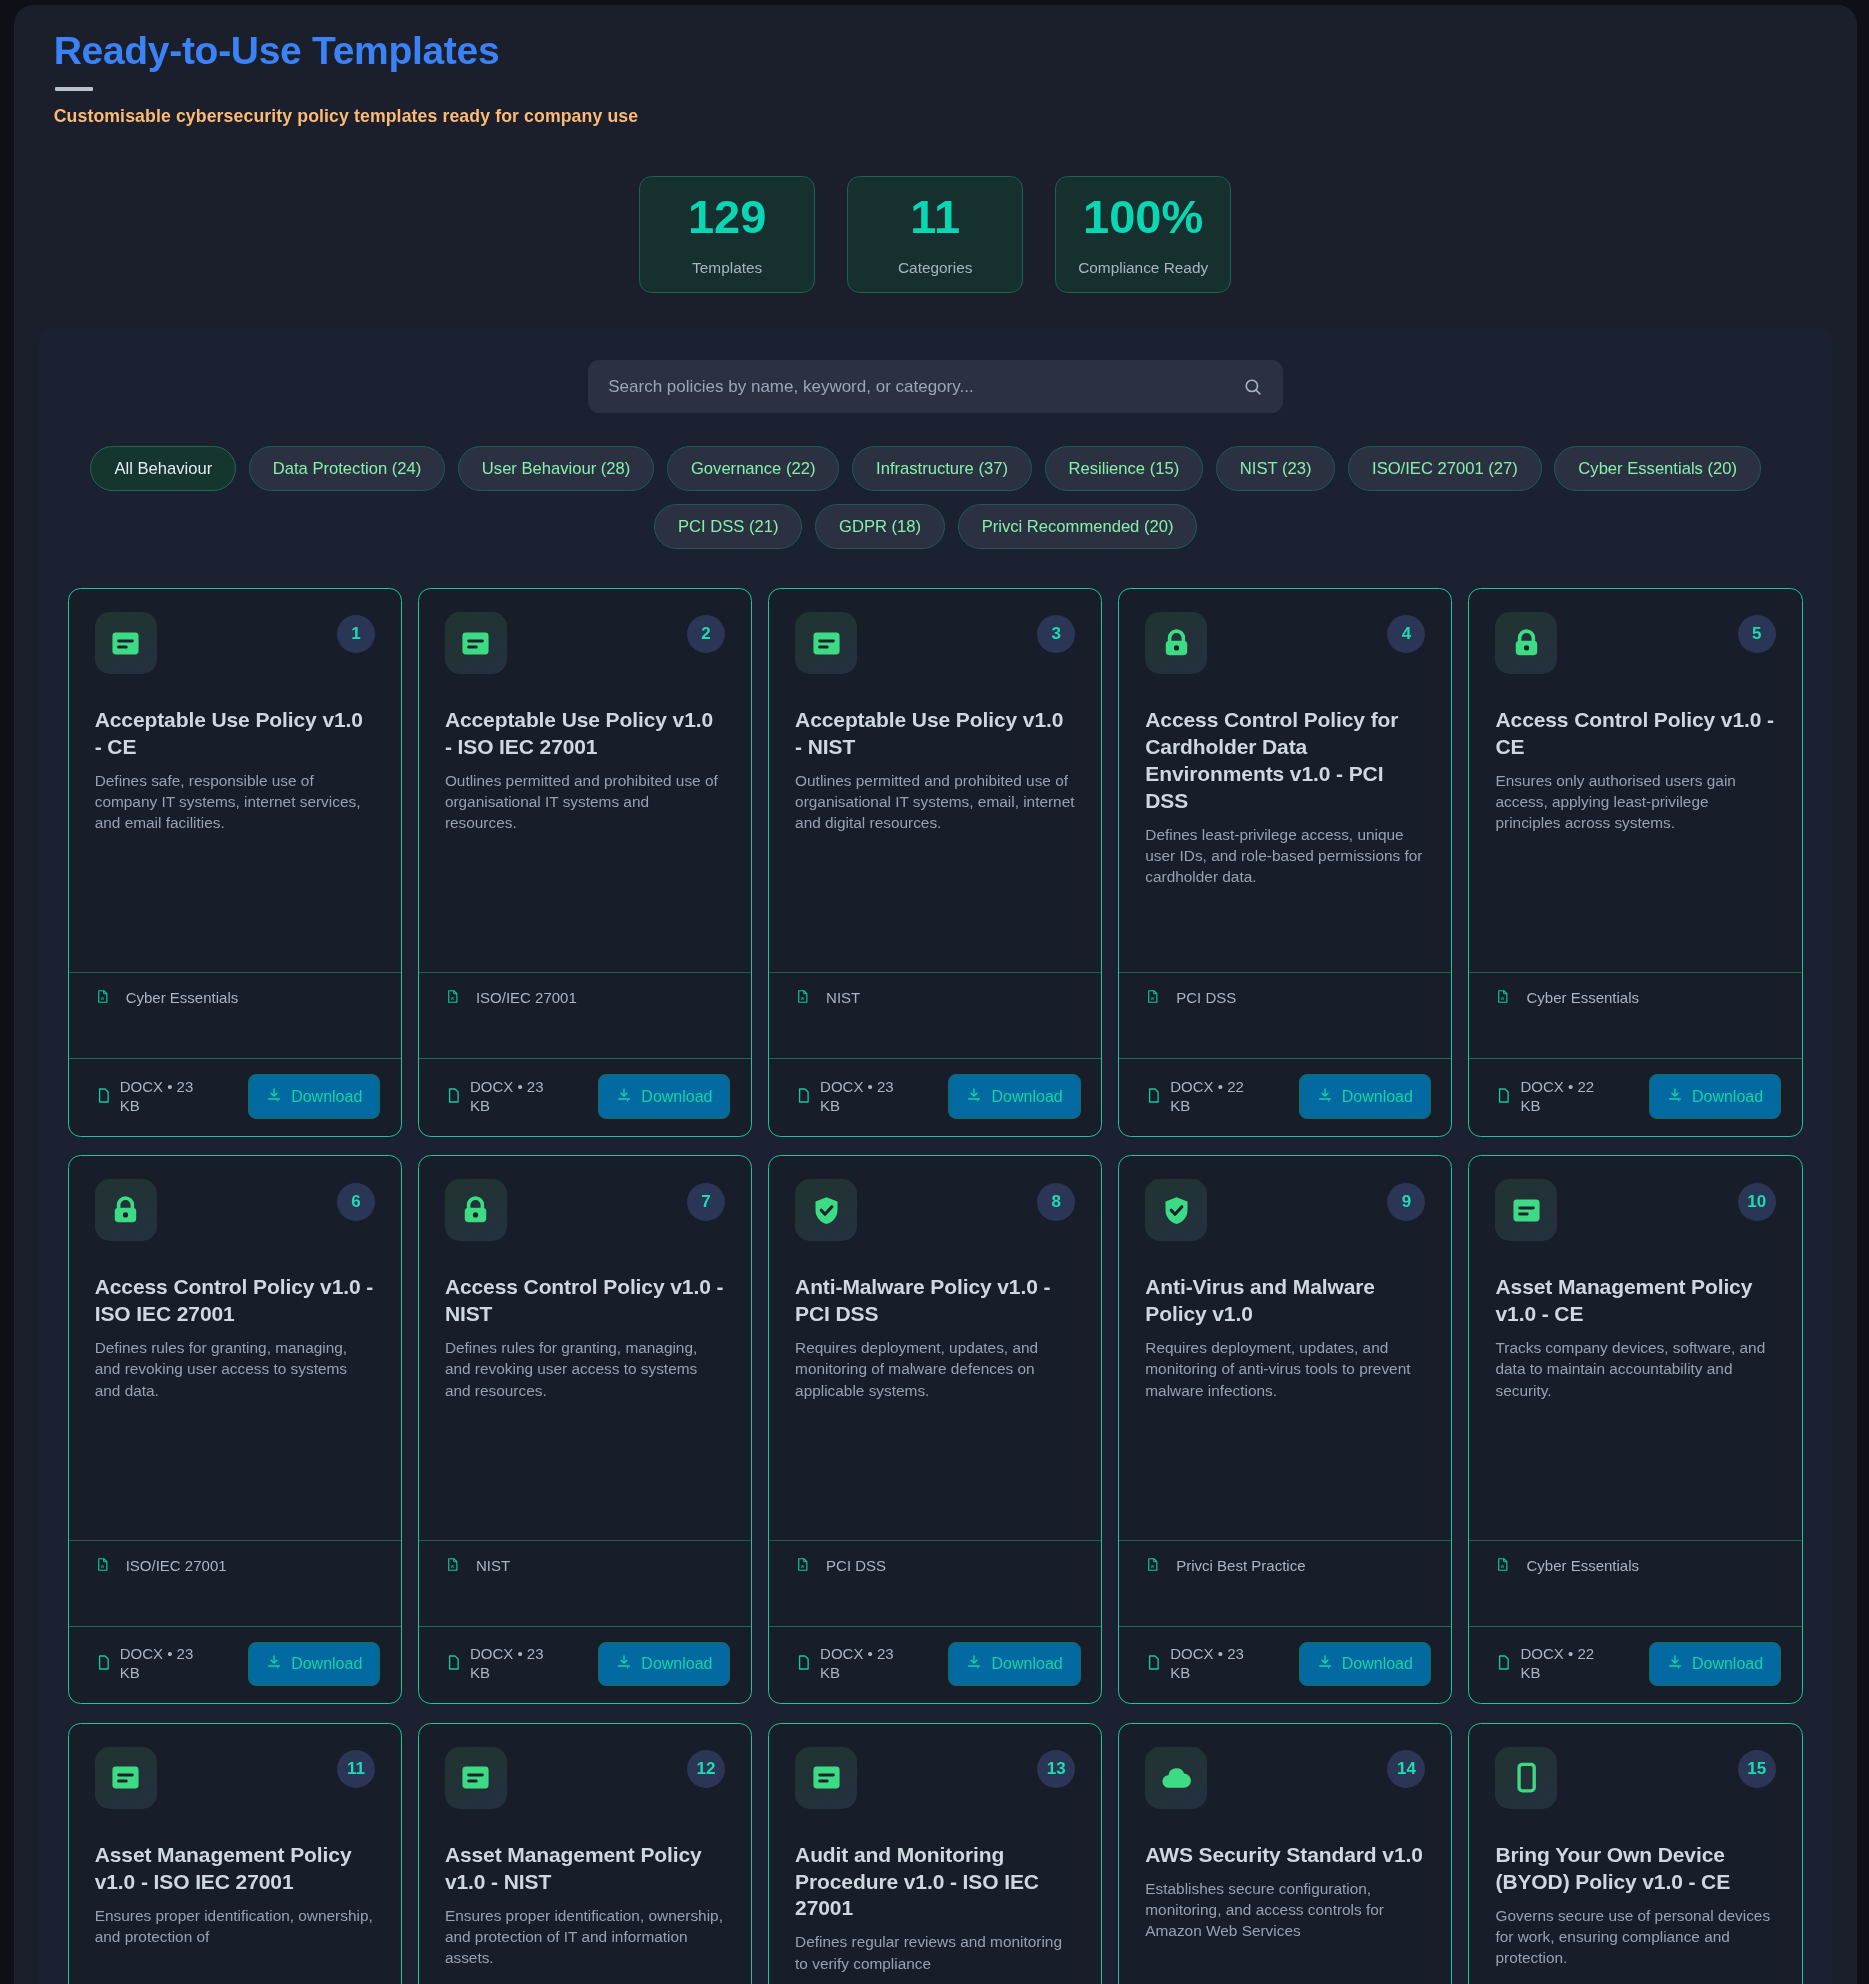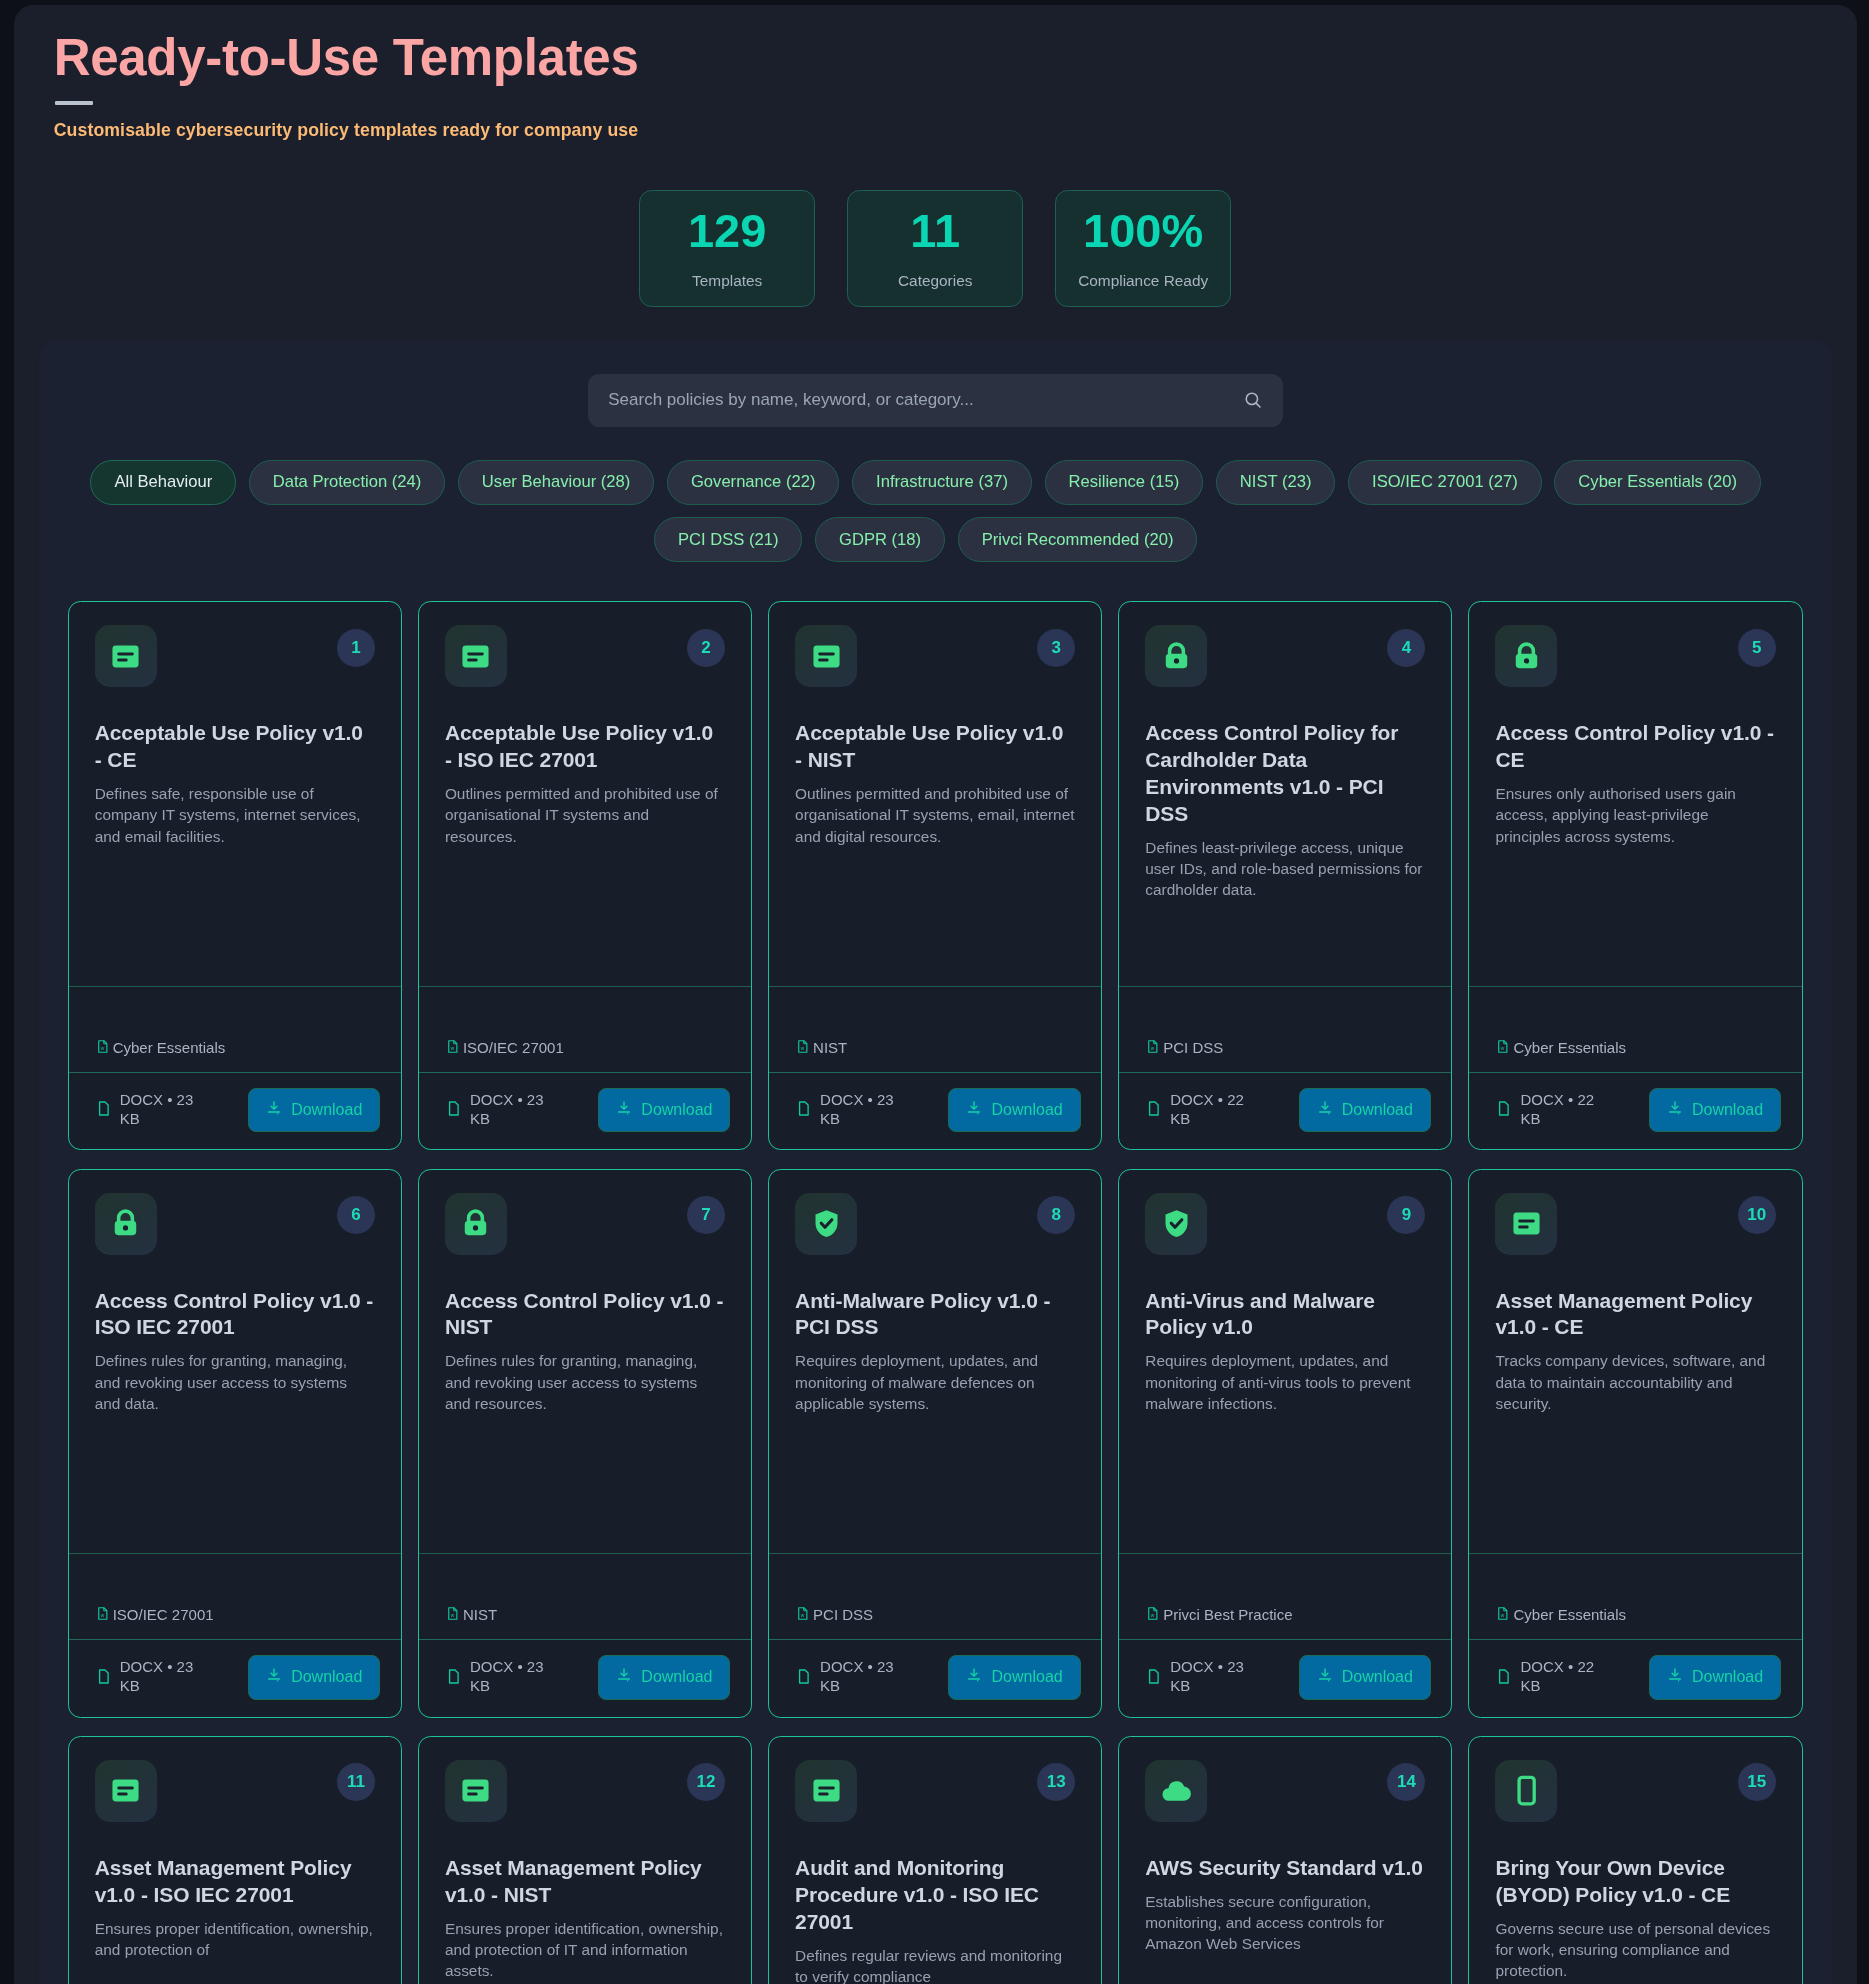--- a/index.html
+++ b/index.html
@@ -27,23 +27,23 @@
     min-height: 1984px;
     background: #1a1f2b;
     border-radius: 19.4px;
     padding: 0 0 23px 0;
     overflow: hidden;
   }
 
   
   .hdr { padding: 25px 40px 0 40px; }
   .hdr h1 {
-    font-size: 51px;
+    font-size: 39px;
     font-weight: 700;
-    color: #fca5a5;
+    color: #3b82f6;
     letter-spacing: -0.3px;
     line-height: 1.1;
   }
   .hdr .rule {
     width: 38px; height: 4px; background: #b9c2cf;
     margin: 15px 0 15px 1.1px; border-radius: 1.1px;
   }
   .hdr .sub {
     font-size: 17.7px;
     font-weight: 700;
@@ -179,22 +179,22 @@
   .card-desc {
     margin-top: 9.1px;
     font-size: 15.4px;
     color: #97a1b1;
     line-height: 1.38;
   }
   .card-std {
     border-top: 0.6px solid #1f5d4f;
     padding: 16px 26px;
     display: flex;
-    align-items: flex-end;
-    gap: 3px;
+    align-items: flex-start;
+    gap: 16px;
     min-height: 86px;
   }
   .card-std .name { font-size: 15px; color: #aab4c3; }
   .card-foot {
     border-top: 0.6px solid #1f6a58;
     padding: 15px 20.6px 17px 26px;
     display: flex;
     align-items: center;
     gap: 8px;
   }

